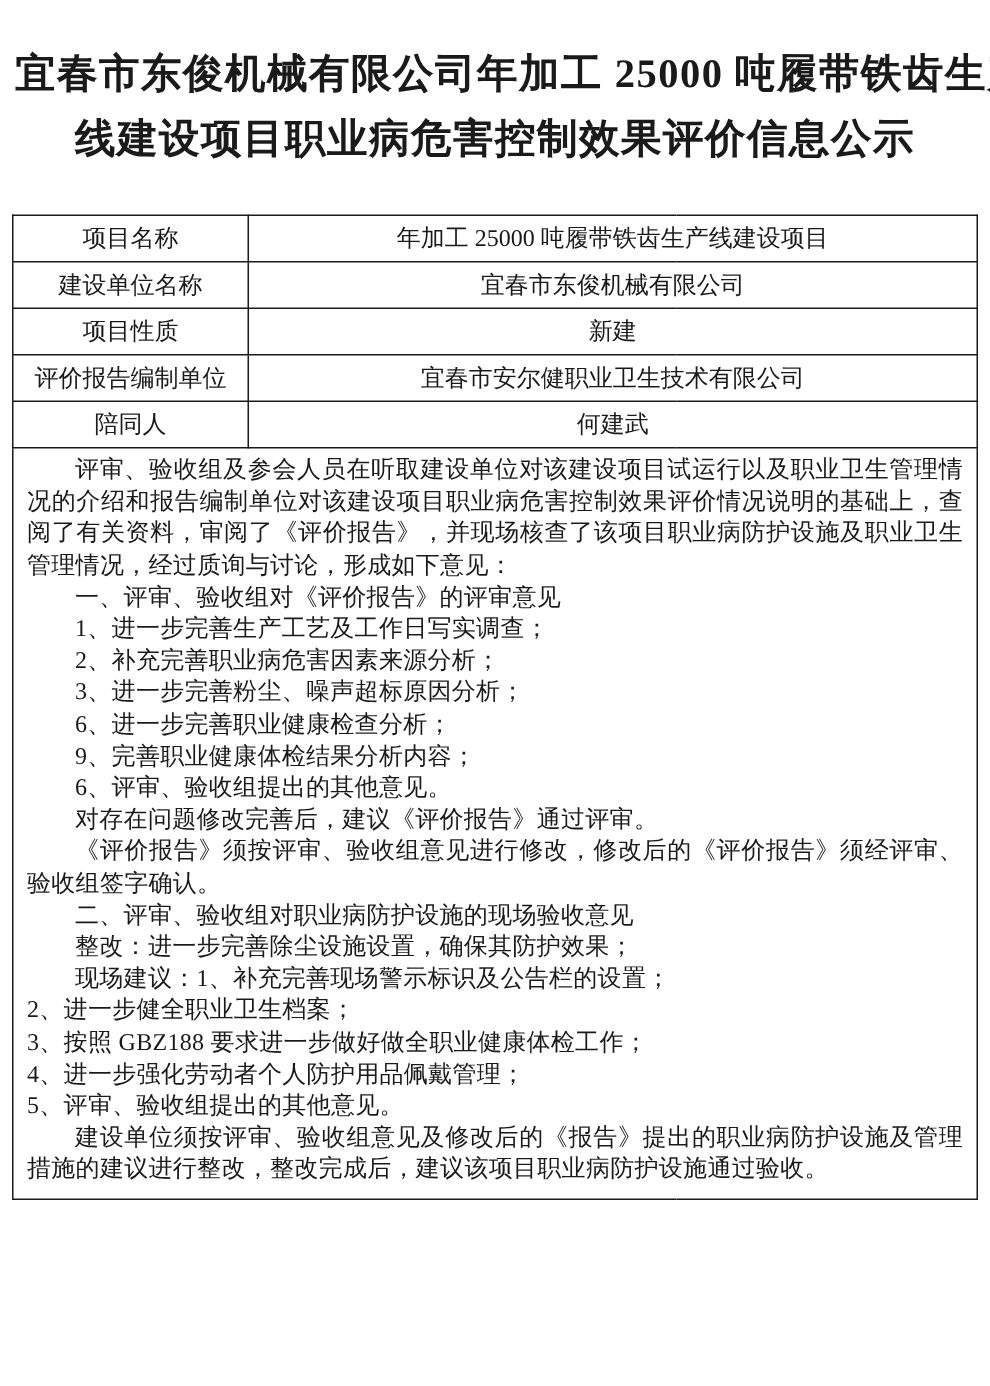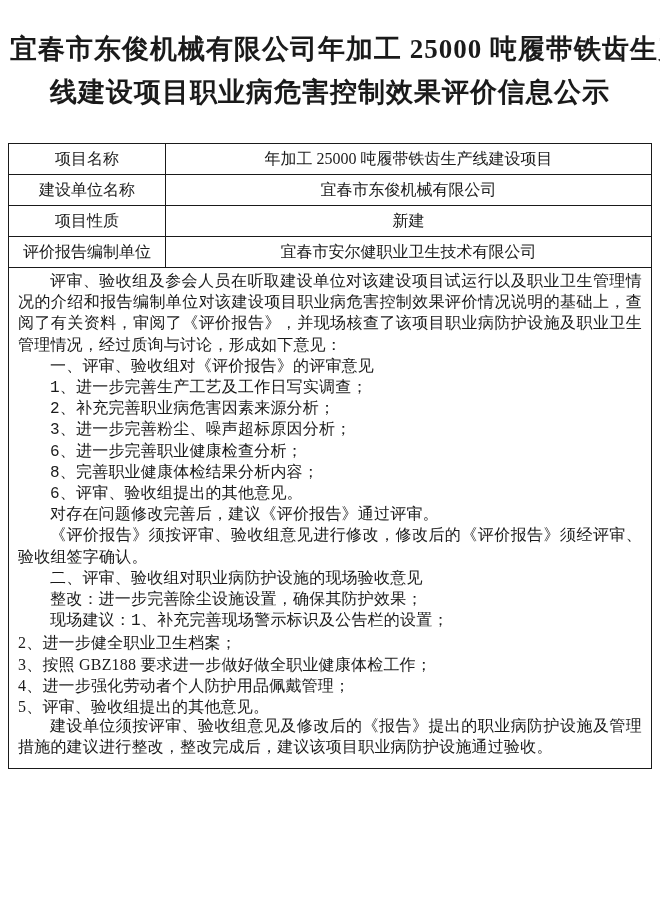--- a/index.html
+++ b/index.html
@@ -57,21 +57,20 @@
   }
   .para {
     margin: 0;
     font-size: 16px;
     line-height: 21.2px;
     text-align: justify;
     letter-spacing: 0.2px;
   }
   .para.indent {
     text-indent: 2em;
-    font-family: Liberation Mono, monospace;
   }
 </style>
 </head>
 <body>
 
 <div class="page">
 
   <h1 class="title">
     <span class="title-line">宜春市东俊机械有限公司年加工 25000 吨履带铁齿生产</span>
     <span class="title-line">线建设项目职业病危害控制效果评价信息公示</span>
@@ -95,28 +94,32 @@
       </tr>
       <tr>
         <td>项目性质</td>
         <td colspan="3">新建</td>
       </tr>
       <tr>
         <td>评价报告编制单位</td>
         <td colspan="3">宜春市安尔健职业卫生技术有限公司</td>
       </tr>
       <tr>
+        <td>陪同人</td>
+        <td colspan="3">何建武</td>
+      </tr>
+      <tr>
         <td colspan="4" class="body-cell">
             <p class="para indent">评审、验收组及参会人员在听取建设单位对该建设项目试运行以及职业卫生管理情况的介绍和报告编制单位对该建设项目职业病危害控制效果评价情况说明的基础上，查阅了有关资料，审阅了《评价报告》，并现场核查了该项目职业病防护设施及职业卫生管理情况，经过质询与讨论，形成如下意见：</p>
             <p class="para indent">一、评审、验收组对《评价报告》的评审意见</p>
             <p class="para indent">1、进一步完善生产工艺及工作日写实调查；</p>
             <p class="para indent">2、补充完善职业病危害因素来源分析；</p>
             <p class="para indent">3、进一步完善粉尘、噪声超标原因分析；</p>
             <p class="para indent">6、进一步完善职业健康检查分析；</p>
-            <p class="para indent">8、完善职业健康体检结果分析内容；</p>
+            <p class="para indent">9、完善职业健康体检结果分析内容；</p>
             <p class="para indent">6、评审、验收组提出的其他意见。</p>
             <p class="para indent">对存在问题修改完善后，建议《评价报告》通过评审。</p>
             <p class="para indent">《评价报告》须按评审、验收组意见进行修改，修改后的《评价报告》须经评审、验收组签字确认。</p>
             <p class="para indent">二、评审、验收组对职业病防护设施的现场验收意见</p>
             <p class="para indent">整改：进一步完善除尘设施设置，确保其防护效果；</p>
             <p class="para indent">现场建议：1、补充完善现场警示标识及公告栏的设置；</p>
             <p class="para">2、进一步健全职业卫生档案；</p>
             <p class="para">3、按照 GBZ188 要求进一步做好做全职业健康体检工作；</p>
             <p class="para">4、进一步强化劳动者个人防护用品佩戴管理；</p>
             <p class="para">5、评审、验收组提出的其他意见。</p>

